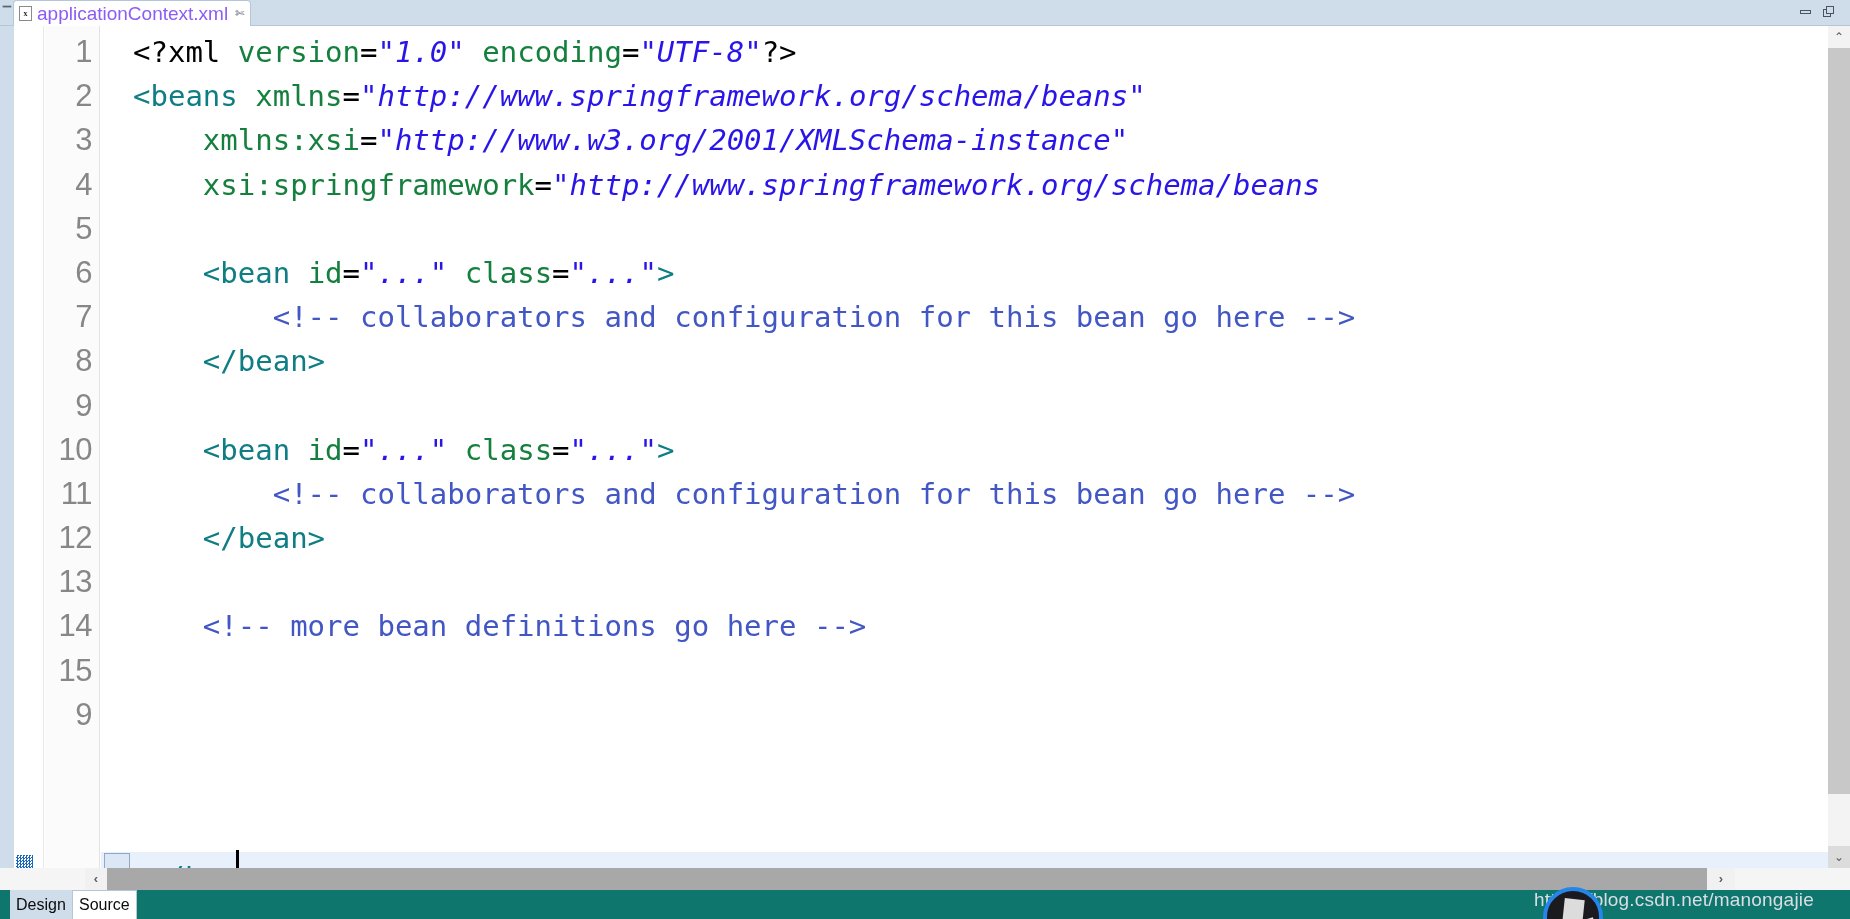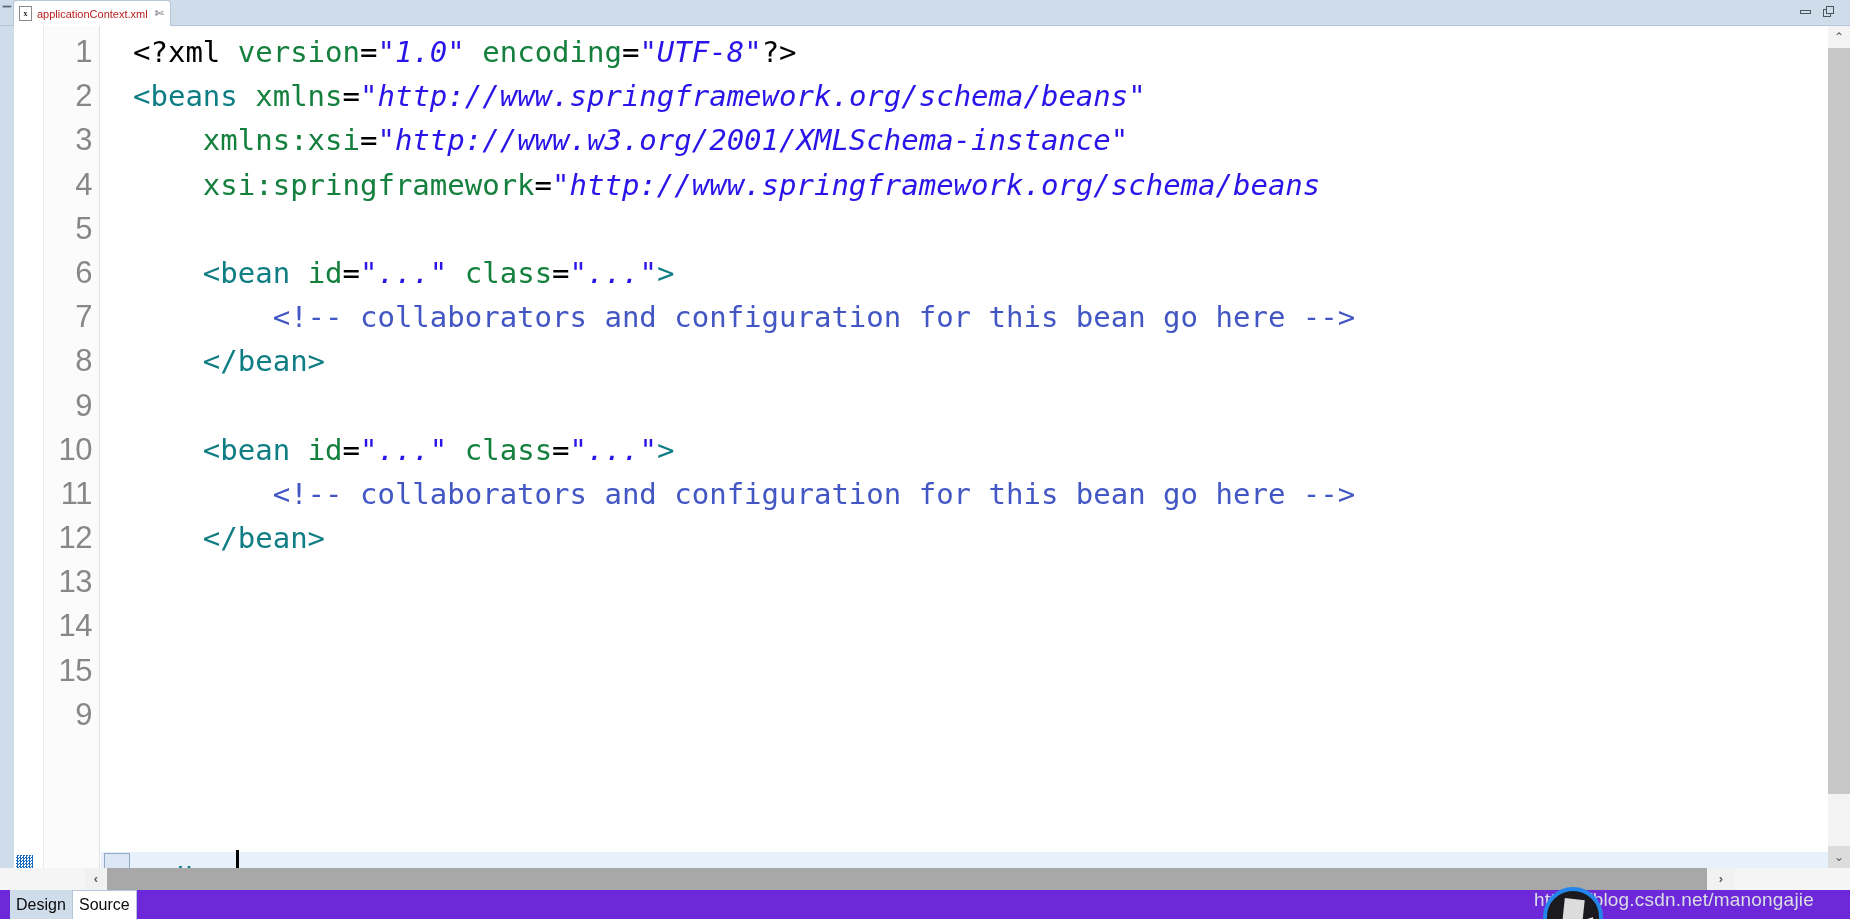--- a/index.html
+++ b/index.html
@@ -58,22 +58,22 @@
     box-sizing: border-box;
     font-size: 8px;
     line-height: 13px;
     text-align: center;
     color: #1f1f1f;
     font-family: "Liberation Serif", serif;
     font-weight: bold;
     overflow: hidden;
   }
   .tab-label {
-    font-size: 11px;
-    color: #b91c1c;
+    font-size: 19px;
+    color: #8b5cf6;
     font-family: "Liberation Sans", sans-serif;
     white-space: nowrap;
   }
   .tab-close {
     font-size: 11px;
     color: #4e5662;
     line-height: 11px;
     padding-left: 2px;
   }
   .win-btn {
@@ -291,21 +291,21 @@
     text-align: center;
     line-height: 22px;
     font-weight: bold;
   }
 
   
   .bottombar {
     position: absolute;
     left: 0; top: 890px;
     width: 1850px; height: 29px;
-    background: #6d28d9;
+    background: #0f766e;
   }
   .btab {
     position: absolute;
     top: 0;
     height: 29px;
     display: flex;
     align-items: center;
     padding: 0 6px;
     font-size: 16px;
     font-family: "Liberation Sans", sans-serif;
@@ -488,21 +488,21 @@
         <div class="row">
           <div class="codeline"><span class="t-plain">        </span><span class="t-cmt">&lt;!-- collaborators and configuration for this bean go here --&gt;</span></div>
         </div>
         <div class="row">
           <div class="codeline"><span class="t-plain">    </span><span class="t-tag">&lt;/bean&gt;</span></div>
         </div>
         <div class="row">
           <div class="codeline"><span class="t-plain"></span></div>
         </div>
         <div class="row">
-          <div class="codeline"><span class="t-plain">    </span></div>
+          <div class="codeline"><span class="t-plain">    </span><span class="t-cmt">&lt;!-- more bean definitions go here --&gt;</span></div>
         </div>
         <div class="row">
           <div class="codeline"><span class="t-plain"></span></div>
         </div>
       </div>
 
     <div class="cur-line"></div>
     <div class="cur-fold-box"></div>
     <div class="row17-frag">&lt;/beans&gt;</div>
     <div class="caret"></div>

